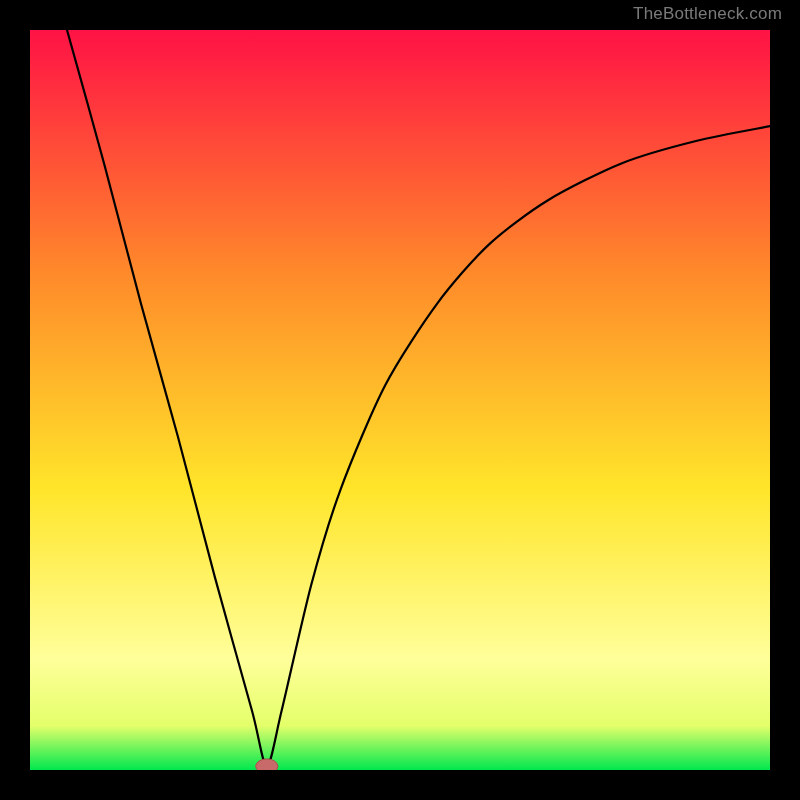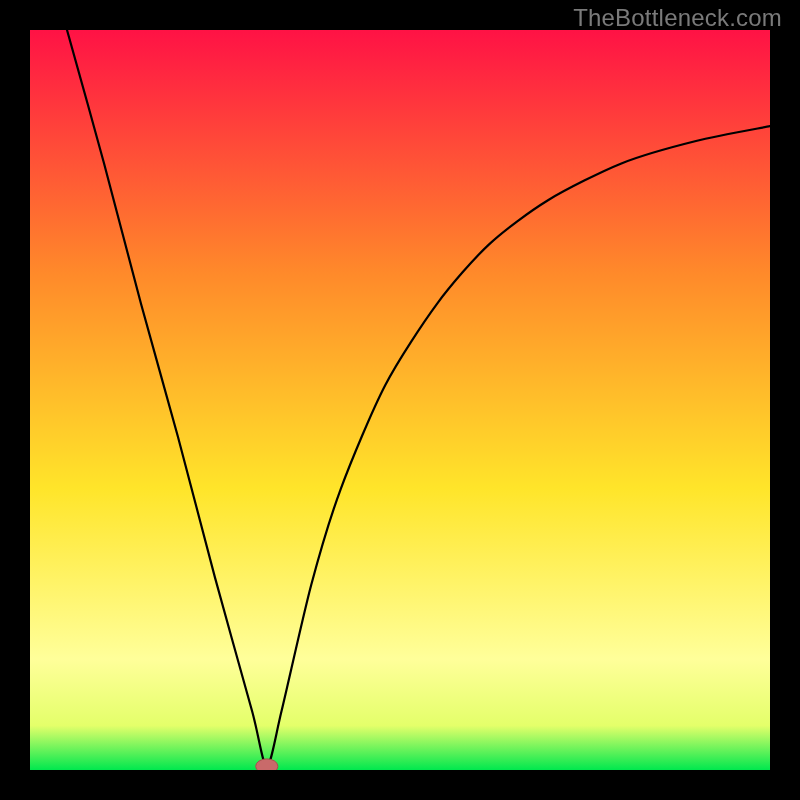--- a/index.html
+++ b/index.html
@@ -15,21 +15,21 @@
     width: 800px;
     height: 800px;
     background: #000;
   }
   .watermark {
     position: absolute;
     top: 4px;
     right: 18px;
     color: #7a7a7a;
     font-family: Arial, Helvetica, sans-serif;
-    font-size: 24px;
+    font-size: 17px;
     letter-spacing: 0.2px;
   }
   .plot {
     position: absolute;
     left: 30px;
     top: 30px;
     width: 740px;
     height: 740px;
   }
   svg {

